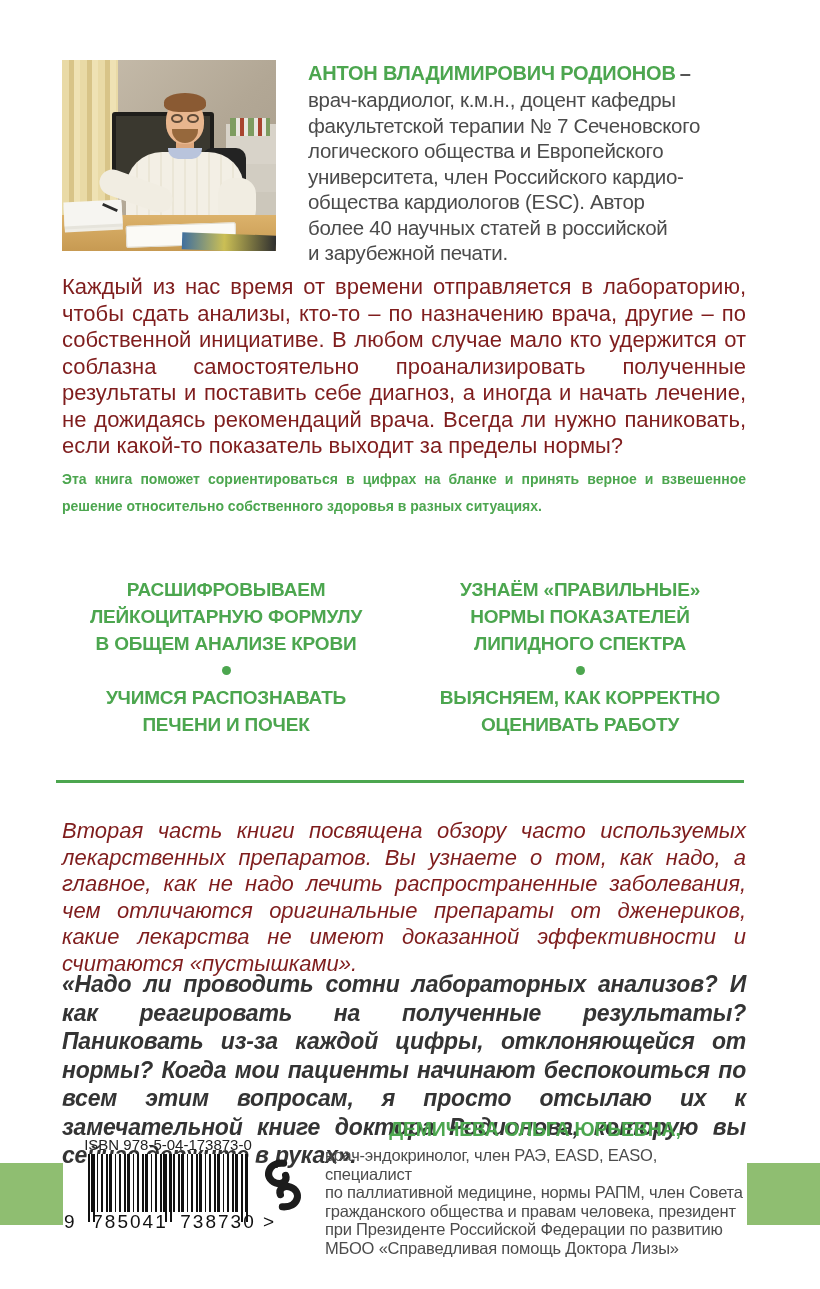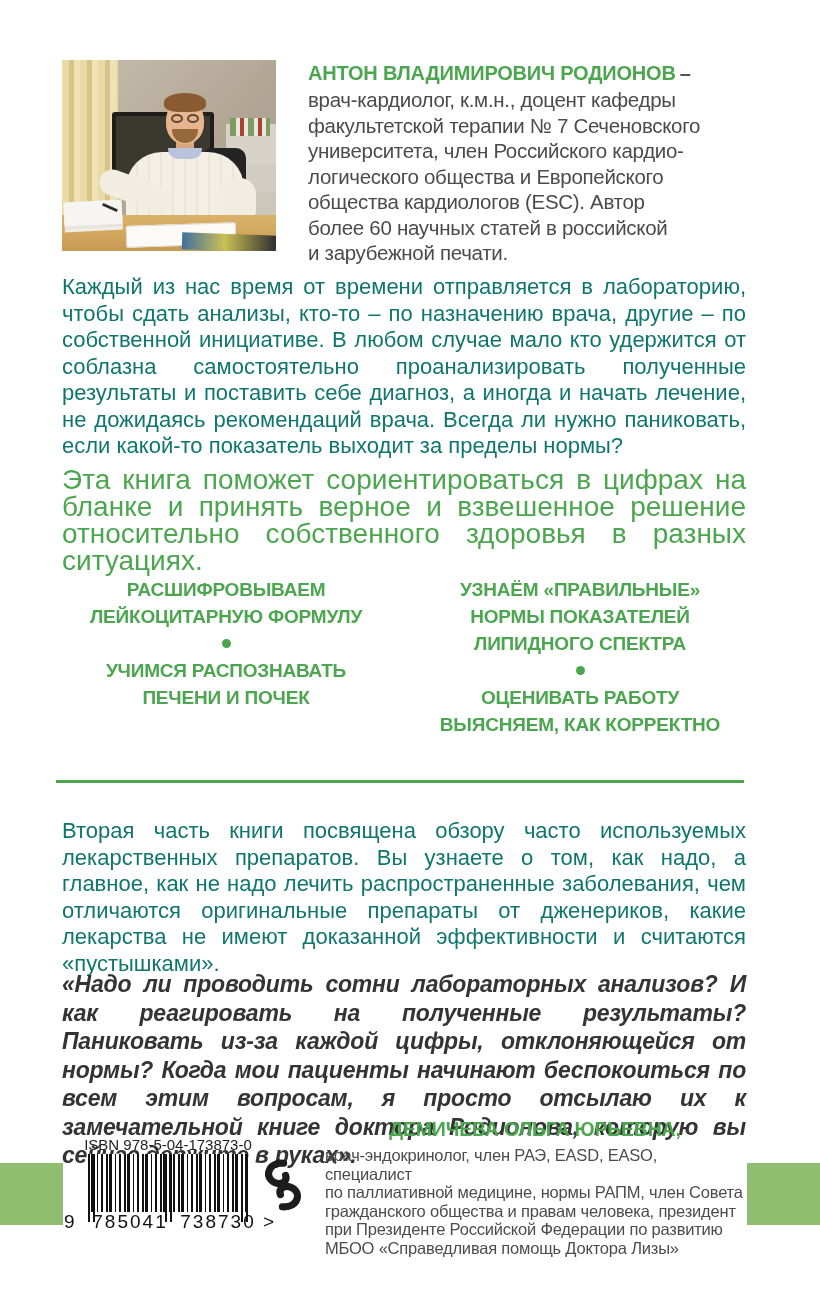--- a/index.html
+++ b/index.html
@@ -46,24 +46,24 @@
     background:linear-gradient(90deg,#3f6f9e,#cbbf55 45%,#2f2f2f);}
 
   
   .author-block{left:308px;top:60px;width:470px;}
   .author-heading{font-size:20px;font-weight:bold;line-height:27px;color:#4CA64F;
     letter-spacing:-0.2px;white-space:nowrap;}
   .author-heading .dash{color:#555;margin-left:4px;}
   .bio-line{font-size:20.5px;line-height:25.5px;color:#4b4b4b;letter-spacing:-0.3px;white-space:nowrap;}
 
   
-  .para{position:absolute;left:62px;width:684px;margin:0;text-align:justify;color:#0f766e;}
+  .para{position:absolute;left:62px;width:684px;margin:0;text-align:justify;color:#7f1d1d;}
   .intro{top:274px;font-size:22px;line-height:26.5px;}
-  .promise{top:466px;font-size:28px;line-height:27px;font-weight:normal;color:#4CA64F;}
-  .second{top:818px;font-size:22px;line-height:26.5px;}
+  .promise{top:466px;font-size:14px;line-height:27px;font-weight:bold;color:#4CA64F;}
+  .second{top:818px;font-size:22px;line-height:26.5px;font-style:italic;}
   .quote{top:970px;font-size:23px;line-height:28.5px;font-weight:bold;font-style:italic;
     color:#343434;letter-spacing:-0.2px;}
 
   
   .feat-col{position:absolute;top:576px;text-align:center;}
   .feat-col.left{left:56px;width:340px;}
   .feat-col.right{left:410px;width:340px;}
   .feat-line{font-size:19px;line-height:27px;font-weight:bold;color:#4CA64F;letter-spacing:-0.2px;}
   .feat-dot{width:9px;height:9px;border-radius:50%;background:#4CA64F;margin:9px auto;}
 
@@ -126,44 +126,45 @@
     <div class="ph ph-mag"></div>
     <div class="ph ph-pen"></div>
   </div>
 
   <div class="abs author-block">
     <div class="author-heading">
       <span>АНТОН ВЛАДИМИРОВИЧ РОДИОНОВ</span><span class="dash">–</span>
     </div>
     <div class="bio-line">врач-кардиолог, к.м.н., доцент кафедры</div>
     <div class="bio-line">факультетской терапии № 7 Сеченовского</div>
+    <div class="bio-line">логического общества и Европейского</div>
     <div class="bio-line">университета, член Российского кардио-</div>
-    <div class="bio-line">логического общества и Европейского</div>
     <div class="bio-line">общества кардиологов (ESC). Автор</div>
-    <div class="bio-line">более 60 научных статей в российской</div>
+    <div class="bio-line">более 40 научных статей в российской</div>
     <div class="bio-line">и зарубежной печати.</div>
   </div>
 
   <p class="para intro">Каждый из нас время от времени отправляется в лабораторию, чтобы сдать анализы, кто-то – по назначению врача, другие – по собственной инициативе. В любом случае мало кто удержится от соблазна самостоятельно проанализировать полученные результаты и поставить себе диагноз, а иногда и начать лечение, не дожидаясь рекомендаций врача. Всегда ли нужно паниковать, если какой-то показатель выходит за пределы нормы?</p>
   <p class="para promise">Эта книга поможет сориентироваться в цифрах на бланке и принять верное и взвешенное решение относительно собственного здоровья в разных ситуациях.</p>
 
   <div class="feat-col left">
     <div class="feat-line">РАСШИФРОВЫВАЕМ</div>
     <div class="feat-line">ЛЕЙКОЦИТАРНУЮ ФОРМУЛУ</div>
+    <div class="feat-line">В ОБЩЕМ АНАЛИЗЕ КРОВИ</div>
     <div class="feat-dot"></div>
     <div class="feat-line">УЧИМСЯ РАСПОЗНАВАТЬ</div>
     <div class="feat-line">ПЕЧЕНИ И ПОЧЕК</div>
   </div>
   <div class="feat-col right">
     <div class="feat-line">УЗНАЁМ «ПРАВИЛЬНЫЕ»</div>
     <div class="feat-line">НОРМЫ ПОКАЗАТЕЛЕЙ</div>
     <div class="feat-line">ЛИПИДНОГО СПЕКТРА</div>
     <div class="feat-dot"></div>
+    <div class="feat-line">ВЫЯСНЯЕМ, КАК КОРРЕКТНО</div>
     <div class="feat-line">ОЦЕНИВАТЬ РАБОТУ</div>
-    <div class="feat-line">ВЫЯСНЯЕМ, КАК КОРРЕКТНО</div>
   </div>
 
   <div class="abs divider"></div>
 
   <p class="para second">Вторая часть книги посвящена обзору часто используемых лекарственных препаратов. Вы узнаете о том, как надо, а главное, как не надо лечить распространенные заболевания, чем отличаются оригинальные препараты от дженериков, какие лекарства не имеют доказанной эффективности и считаются «пустышками».</p>
   <p class="para quote">«Надо ли проводить сотни лабораторных анализов? И как реагировать на полученные результаты? Паниковать из-за каждой цифры, отклоняющейся от нормы? Когда мои пациенты начинают беспокоиться по всем этим вопросам, я просто отсылаю их к замечательной книге доктора Родионова, которую вы сейчас держите в руках».</p>
 
   <div class="abs quote-author">ДЕМИЧЕВА ОЛЬГА ЮРЬЕВНА,</div>
   <div class="abs quote-bio">
     <div>врач-эндокринолог, член РАЭ, EASD, EASO, специалист</div>

